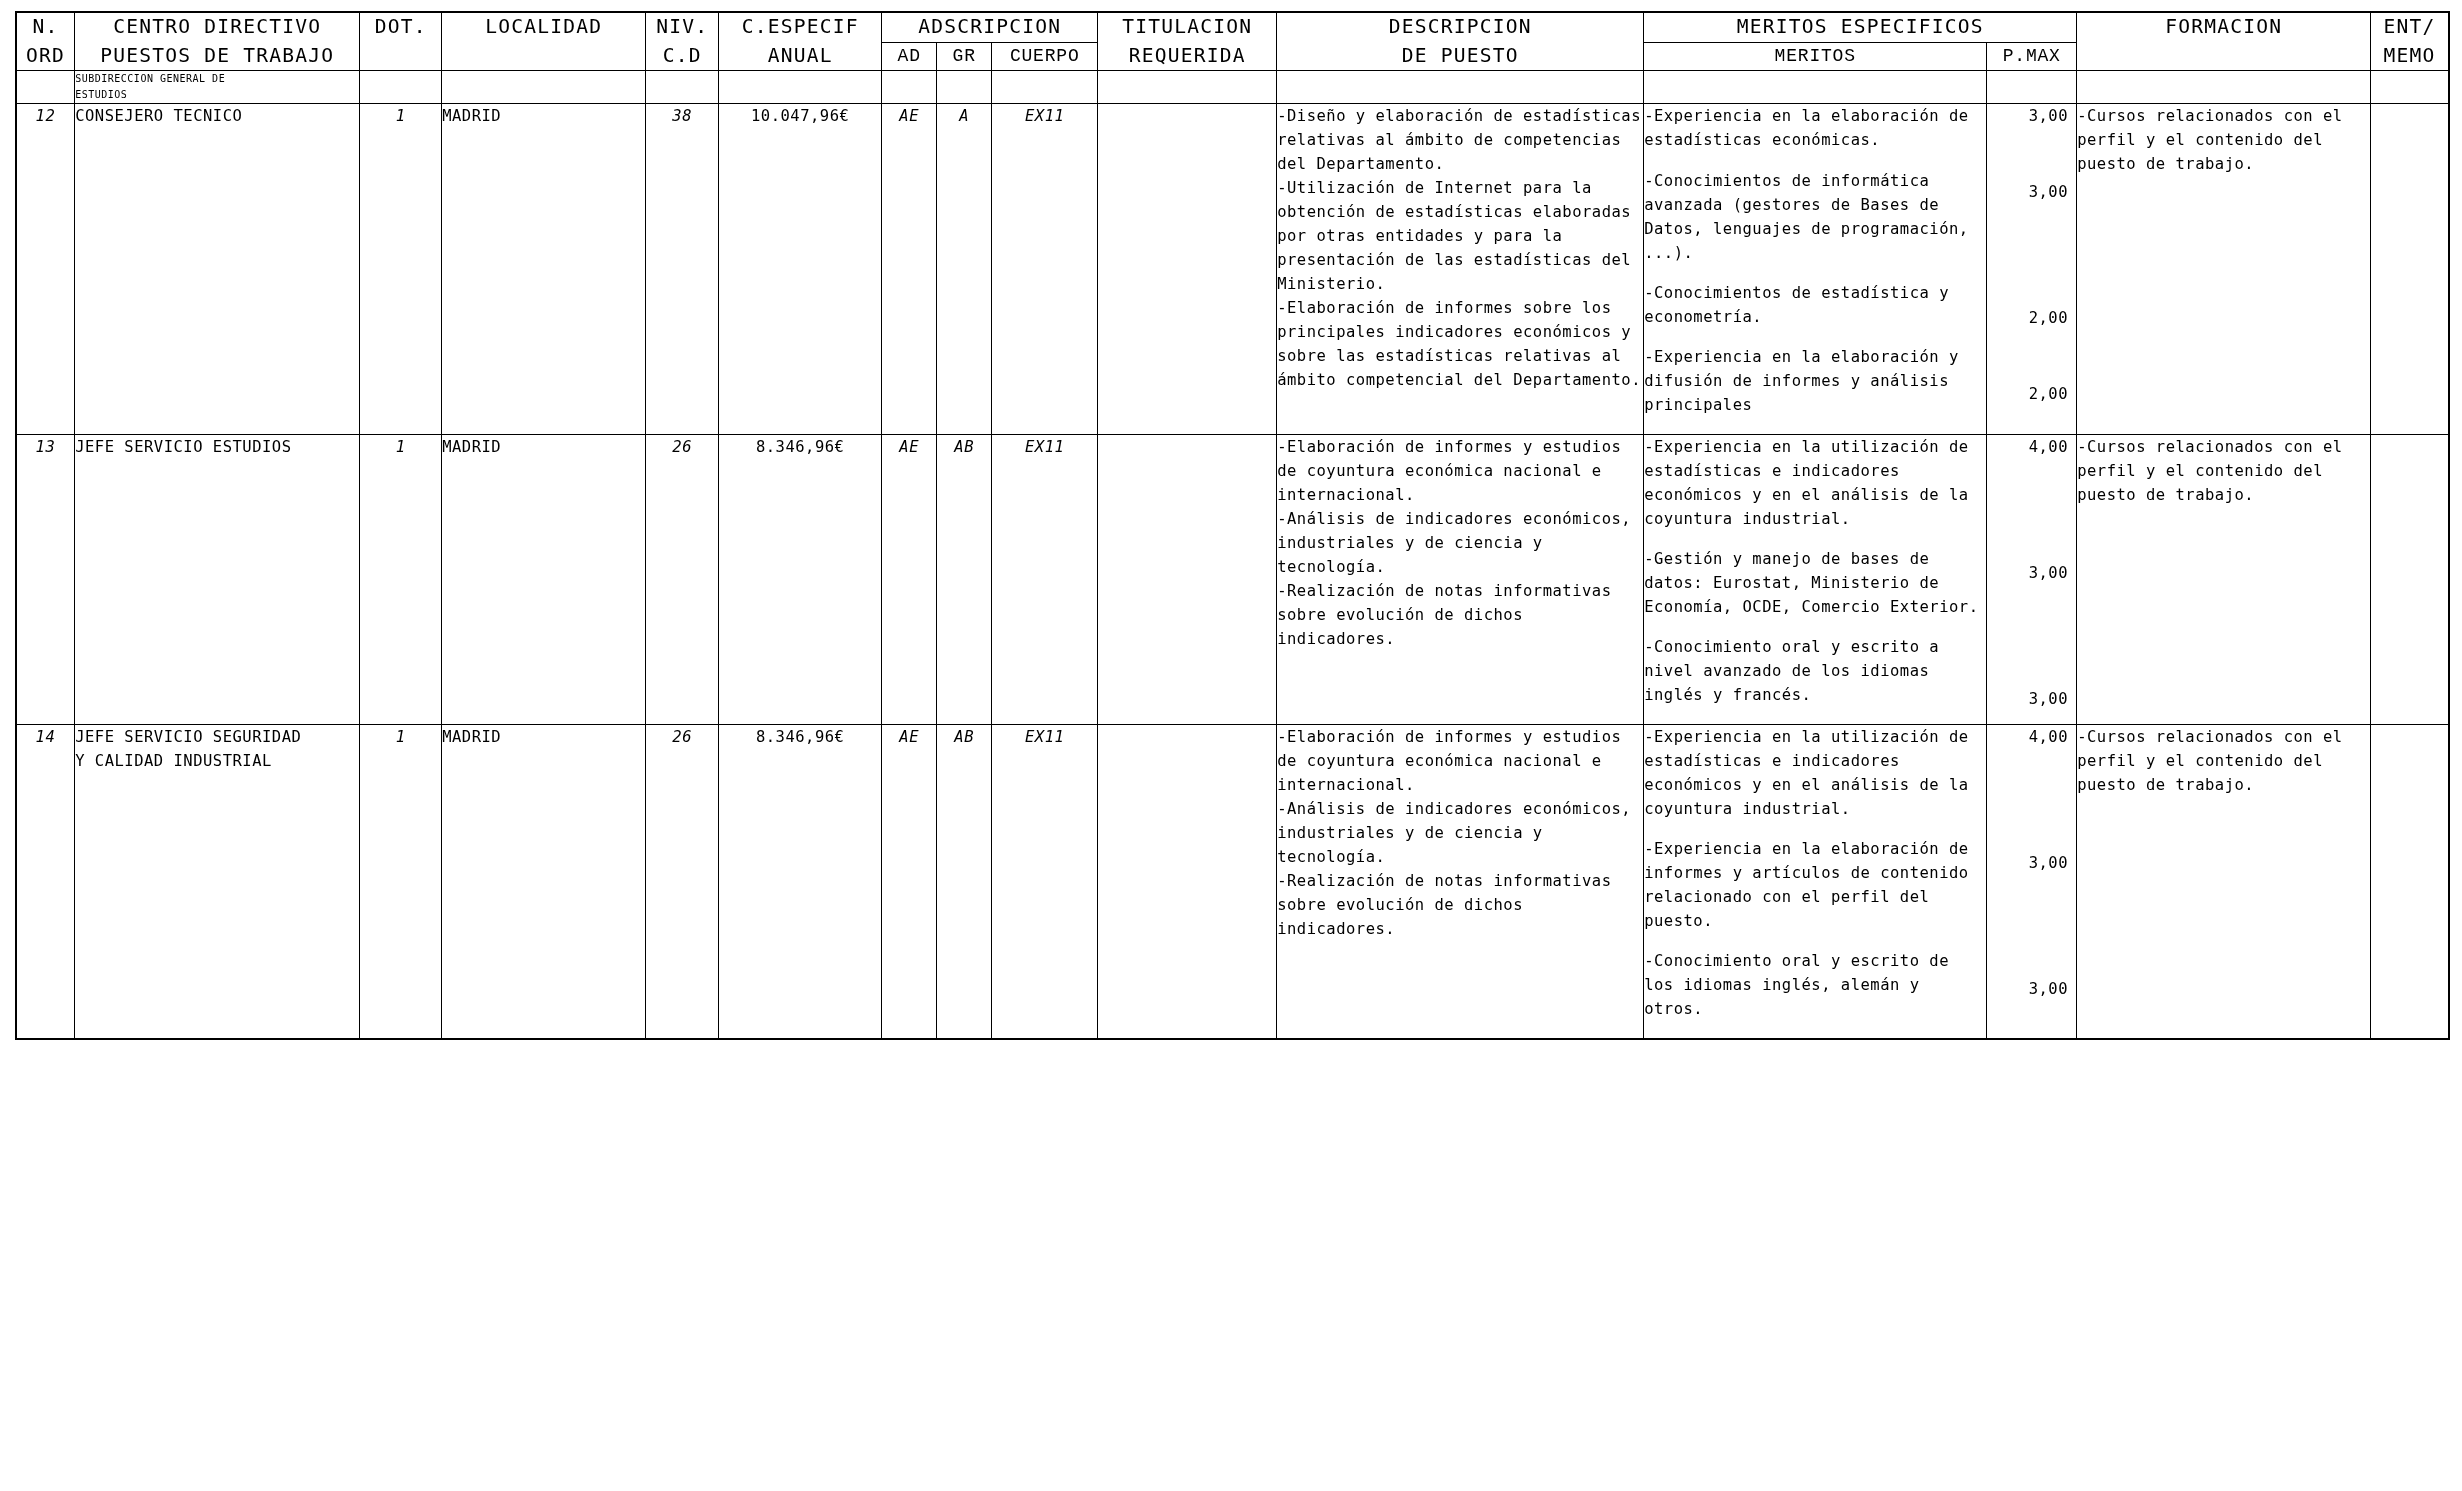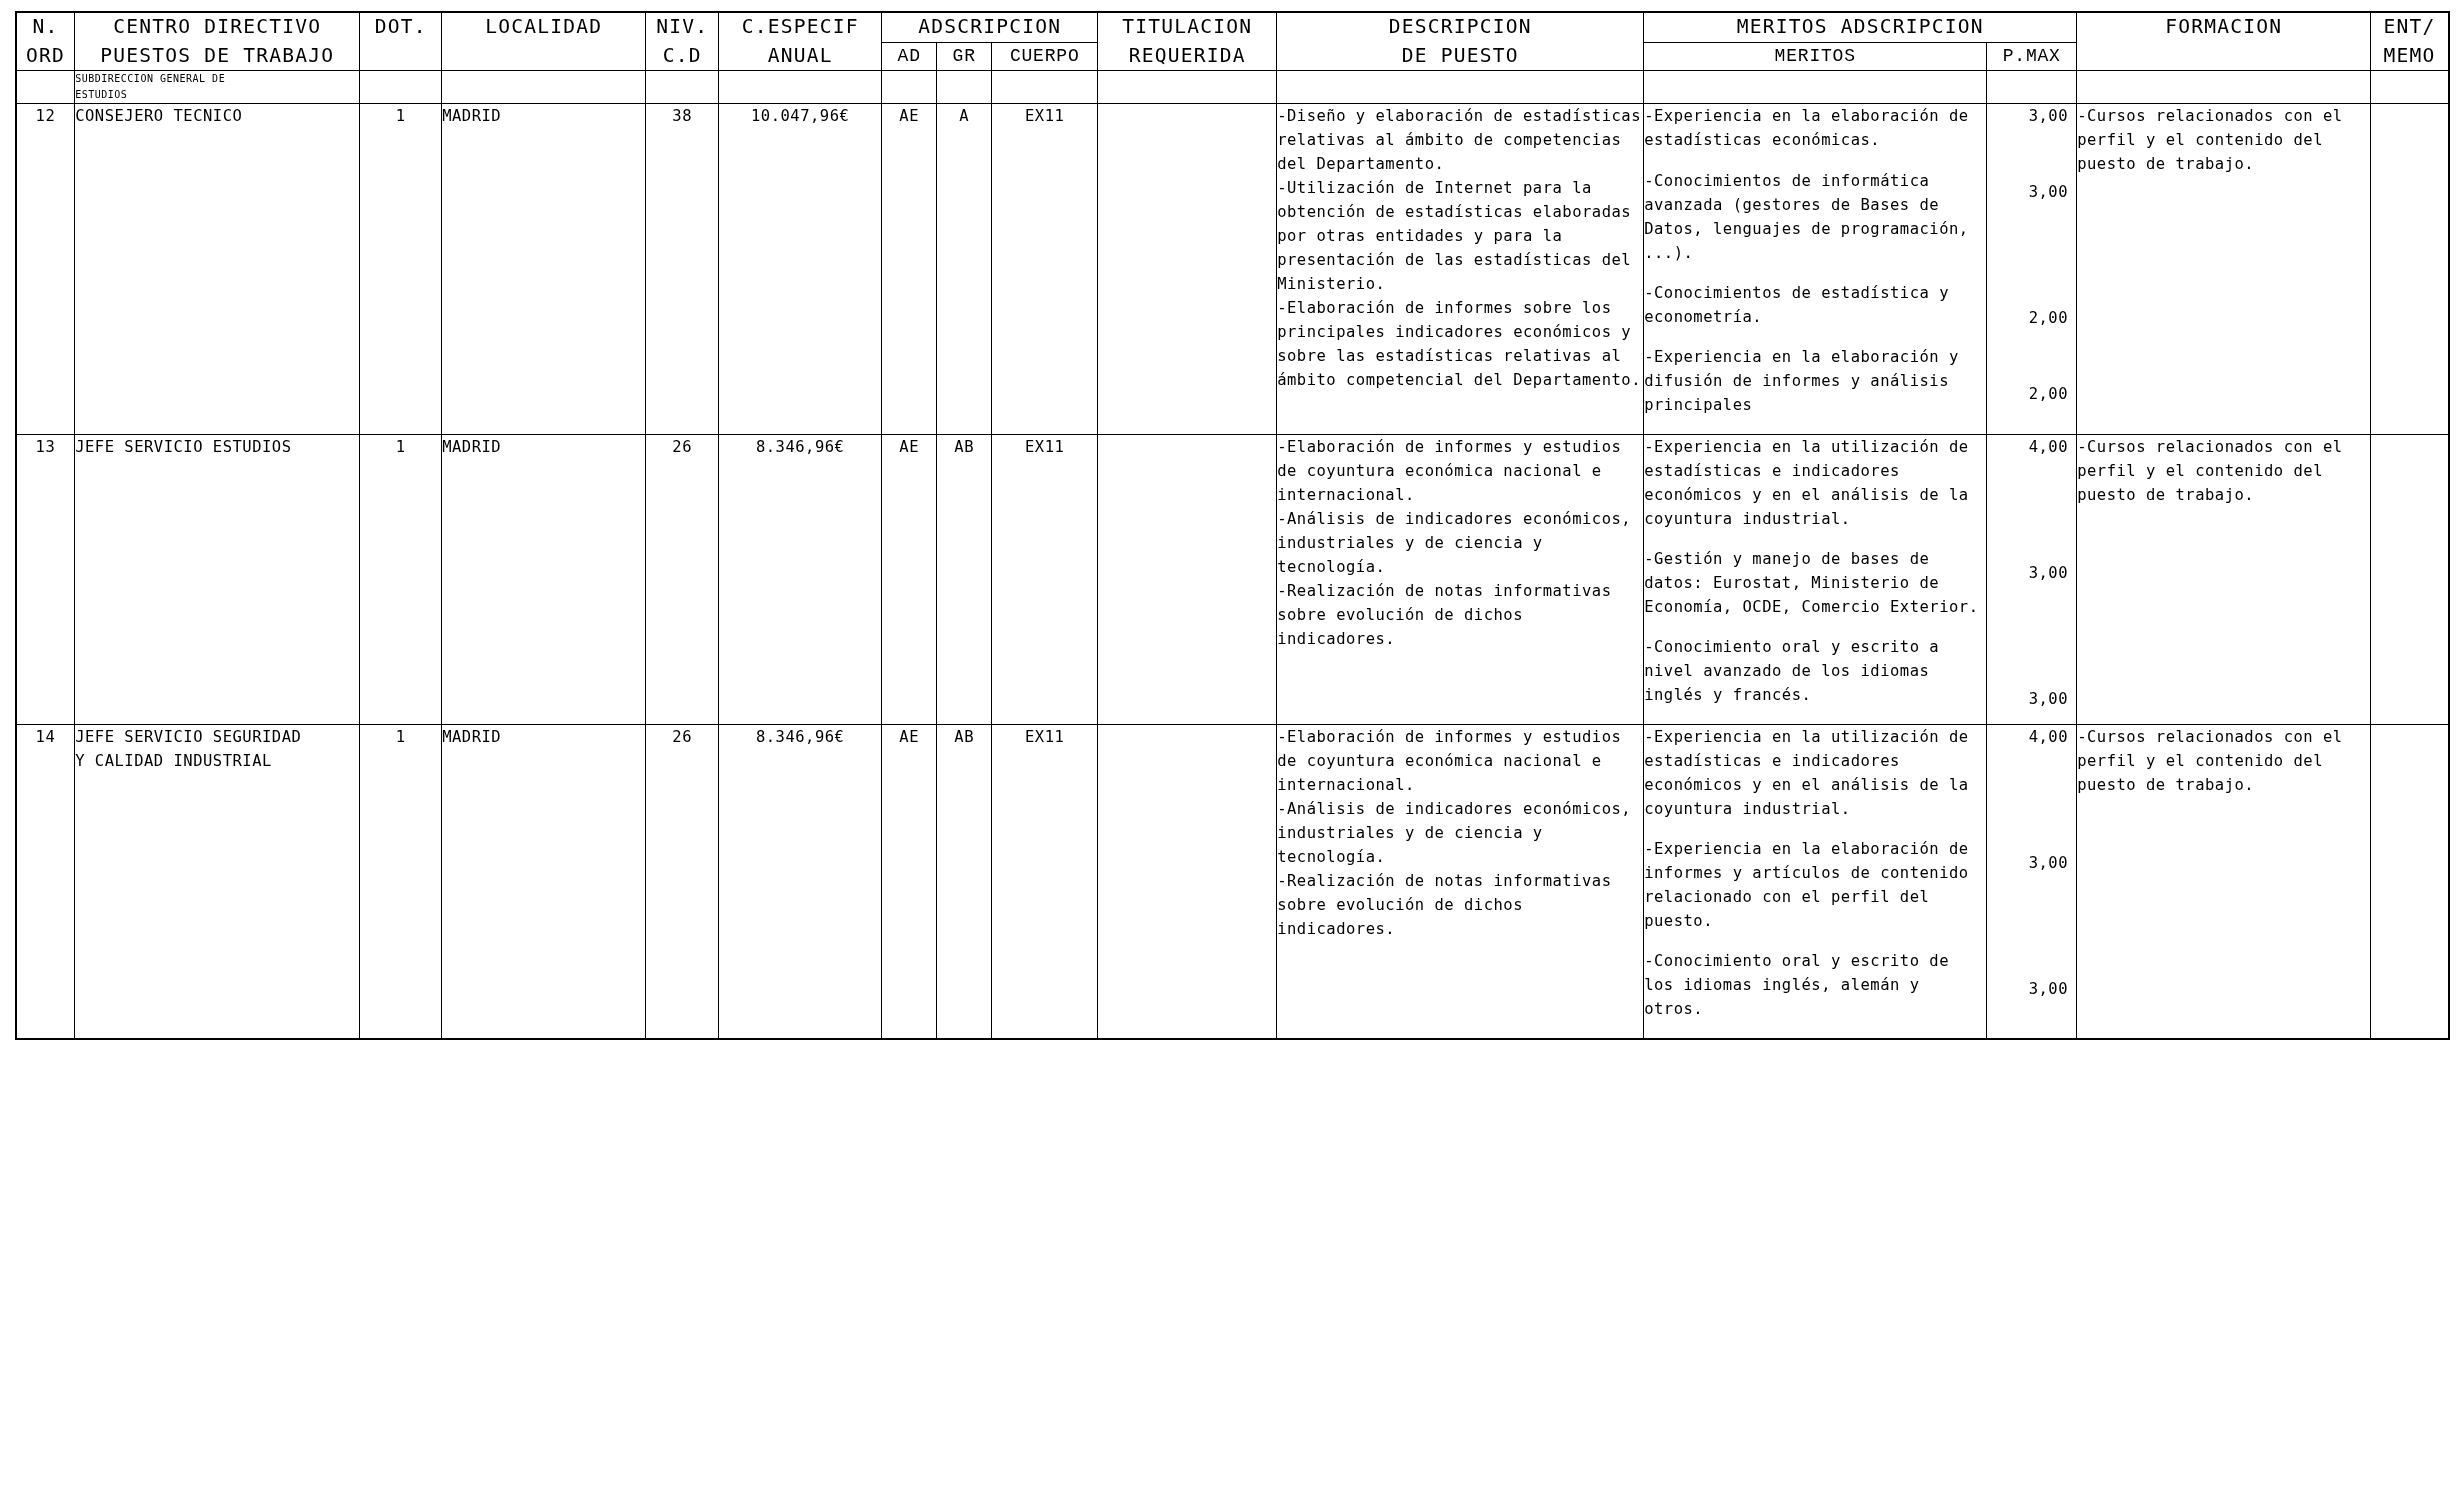--- a/index.html
+++ b/index.html
@@ -46,21 +46,21 @@
   }
   .hdr-two-line span { display: block; }
   
   td.cell {
     font-size: 15.5px;
     line-height: 1.55;
     padding: 3.3px 4.9px 3.3px 6.5px;
     letter-spacing: 0.5px;
     position: relative;
   }
-  td.center { text-align: center; }
+  td.center { text-align: center; font-style: italic; }
   td.right  { text-align: center; padding-right: 11.4px; }
   .nowrap { white-space: nowrap; }
   .para { margin: 0 0 0 0; }
 
   .merit-item { margin-bottom: 16.3px; }
   .pmax-item { text-align: right; padding-right: 8.2px; }
 
   .sub-title { font-size: 10px; line-height: 1.6; letter-spacing: 0.5px; }
 </style>
 </head>
@@ -109,21 +109,21 @@
         </th>
         <th colspan="3">ADSCRIPCION</th>
         <th rowspan="2" class="hdr-two-line">
           <span>TITULACION</span>
           <span>REQUERIDA</span>
         </th>
         <th rowspan="2" class="hdr-two-line">
           <span>DESCRIPCION</span>
           <span>DE PUESTO</span>
         </th>
-        <th colspan="2">MERITOS ADSCRIPCION</th>
+        <th colspan="2">MERITOS ESPECIFICOS</th>
         <th rowspan="2">FORMACION</th>
         <th rowspan="2" class="hdr-two-line">
           <span>ENT/</span>
           <span>MEMO</span>
         </th>
       </tr>
       <tr>
         <th class="sub">AD</th>
         <th class="sub">GR</th>
         <th class="sub">CUERPO</th>

